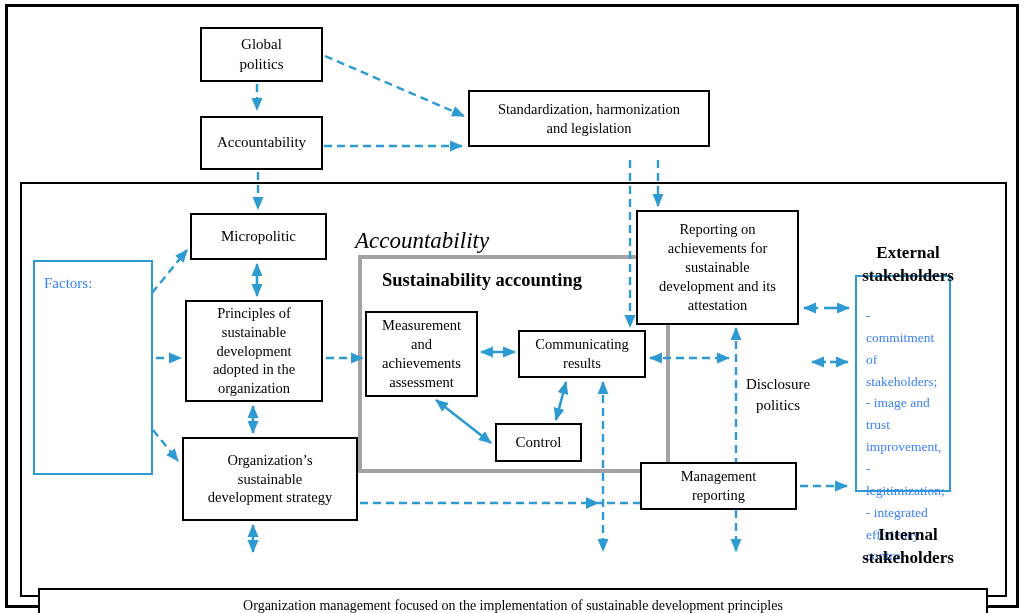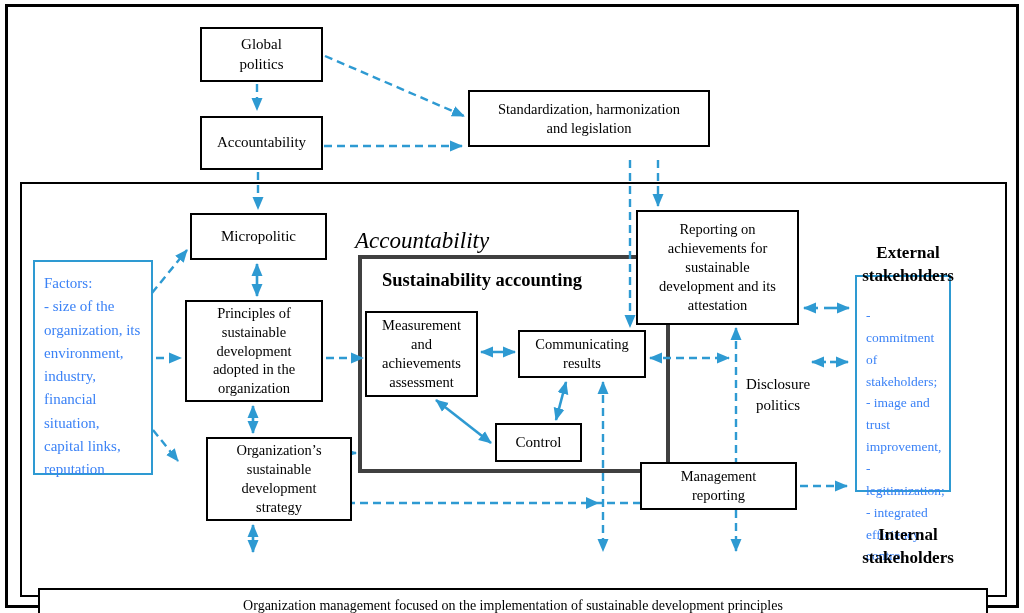--- a/index.html
+++ b/index.html
@@ -3,21 +3,21 @@
 <meta charset="utf-8">
 <style>
   html,body{margin:0;padding:0;}
   body{
     width:1024px;height:613px;position:relative;background:#ffffff;
     font-family:"Liberation Serif","DejaVu Serif",serif;color:#000;
   }
   .abs{position:absolute;box-sizing:border-box;}
   .frame{border:3px solid #000;z-index:0;background:#fff;}
   .bigbox{border:2px solid #000;z-index:1;background:transparent;}
-  .sustbox{border:4px solid #404040;z-index:1;background:transparent;}
+  .sustbox{border:4px solid #a3a3a3;z-index:1;background:transparent;}
   .node{
     background:#fff;border:2px solid #000;z-index:3;
     display:flex;align-items:center;justify-content:center;
     text-align:center;font-size:14.5px;line-height:1.3;padding:2px 16px;
   }
   .bluenode{
     background:#fff;border:2px solid #2e9ad2;z-index:3;
     color:#3b82f6;font-size:15px;line-height:1.55;
     padding:10px 8px 6px 9px;text-align:left;
   }
@@ -80,25 +80,24 @@
 <div class="abs node" style="left:200px;top:27px;width:123px;height:55px;font-size:15px;">Global politics</div>
 
 <div class="abs node" style="left:200px;top:116px;width:123px;height:54px;font-size:15px;">Accountability</div>
 
 <div class="abs node" style="left:468px;top:90px;width:242px;height:57px;">Standardization, harmonization and legislation</div>
 
 <div class="abs node" style="left:190px;top:213px;width:137px;height:47px;font-size:15px;">Micropolitic</div>
 
 <div class="abs node" style="left:185px;top:300px;width:138px;height:102px;">Principles of sustainable development adopted in the organization</div>
 
-<div class="abs node" style="left:182px;top:437px;width:146px;height:84px;margin-left:24px;">Organization’s sustainable development strategy</div>
+<div class="abs node" style="left:182px;top:437px;width:176px;height:84px;">Organization’s sustainable development strategy</div>
 
 <div class="abs bluenode" style="left:33px;top:260px;width:120px;height:215px;">
   <div>Factors:</div>
-  <div>- size of the organization, its environment, industry, financial situation, capital links, reputation</div>
 </div>
 
 <div class="abs node" style="left:365px;top:311px;width:113px;height:86px;">Measurement and achievements assessment</div>
 
 <div class="abs node" style="left:518px;top:330px;width:128px;height:48px;">Communicating results</div>
 
 <div class="abs node" style="left:495px;top:423px;width:87px;height:39px;font-size:15px;">Control</div>
 
 <div class="abs node" style="left:636px;top:210px;width:163px;height:115px;">Reporting on achievements for sustainable development and its attestation</div>
 

